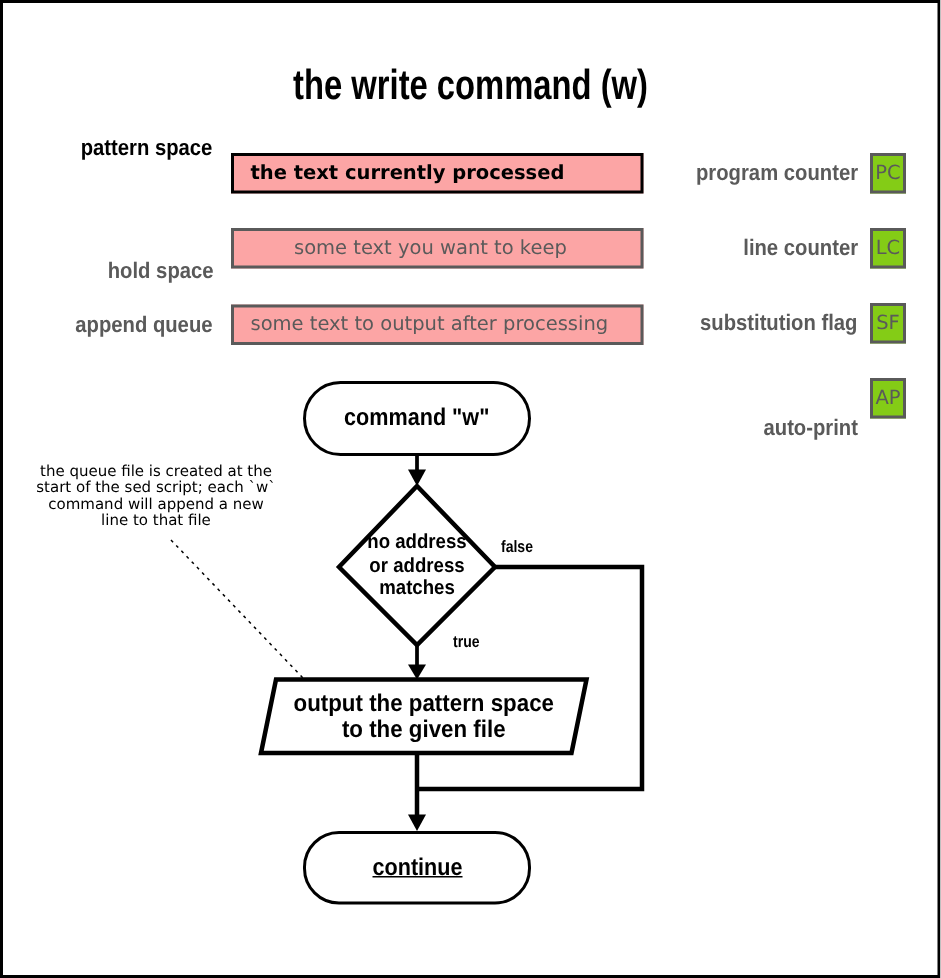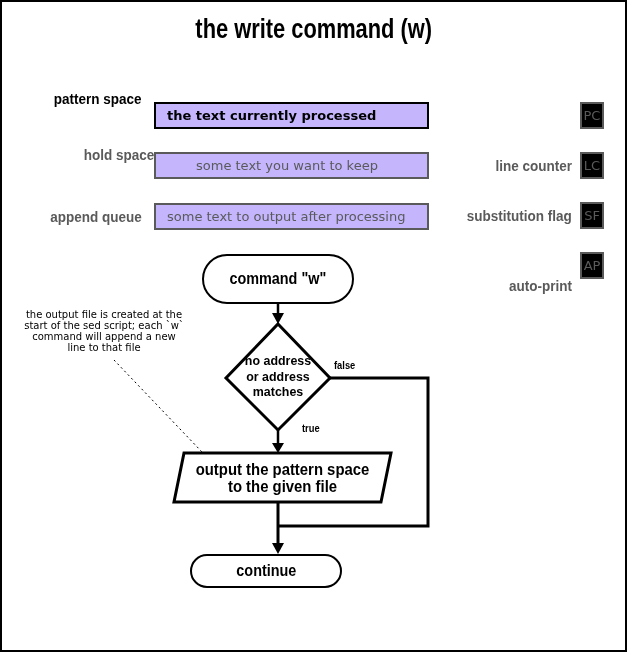--- a/index.html
+++ b/index.html
@@ -13,62 +13,62 @@
     overflow: hidden;
     font-family: "Liberation Sans", sans-serif;
   }
   
   .cx        { display: inline-block; white-space: nowrap; transform: scaleX(0.9);  transform-origin: center; }
   .cx-right  { display: inline-block; white-space: nowrap; transform: scaleX(0.9);  transform-origin: right center; }
   .cx-left   { display: inline-block; white-space: nowrap; transform: scaleX(0.85); transform-origin: left center; }
   .cx-title  { display: inline-block; white-space: nowrap; transform: scaleX(0.78); transform-origin: center; }
 
   .title {
-    position: absolute; top: 12px; left: 0; width: 100%;
+    position: absolute; top: 40px; left: 0; width: 100%;
     text-align: center; font-size: 28px; font-weight: bold; color: #000;
     line-height: 30px;
   }
 
   
   .llabel {
     position: absolute; left: 0; width: 140px; height: 27px; line-height: 27px;
     text-align: right; font-size: 15px; font-weight: bold; color: #000;
   }
   .llabel.muted { color: #5a5a5a; }
   .lbox {
     position: absolute; left: 152px; width: 275px; height: 27px;
-    box-sizing: border-box; border: 2px solid #5a5a5a; background: #c4b5fd;
+    box-sizing: border-box; border: 2px solid #5a5a5a; background: #fca5a5;
     display: flex; align-items: center; padding-left: 11px;
     font-family: "DejaVu Sans", sans-serif; font-size: 13px; color: #5a5a5a;
     white-space: nowrap; overflow: hidden;
   }
   .lbox.emph { border-color: #000; color: #000; font-weight: bold; }
 
   
   .rlabel {
     position: absolute; left: 430px; width: 140px; height: 27px; line-height: 27px;
     text-align: right; font-size: 15px; font-weight: bold; color: #5a5a5a;
   }
   .rbox {
     position: absolute; left: 578px; width: 24px; height: 27px;
-    box-sizing: border-box; border: 2px solid #5a5a5a; background: #000000;
+    box-sizing: border-box; border: 2px solid #5a5a5a; background: #84cc16;
     display: flex; align-items: center; justify-content: center;
     font-family: "DejaVu Sans", sans-serif; font-size: 13px; color: #5a5a5a;
   }
 
   .flow-svg { position: absolute; left: 0; top: 0; }
 
   .node {
     position: absolute; box-sizing: border-box;
     border: 2.5px solid #000; border-radius: 25px; background: #fff;
     display: flex; align-items: center; justify-content: center;
     font-size: 16px; font-weight: bold; color: #000;
   }
   .node.start { left: 200px; top: 252px; width: 152px; height: 50px; }
-  .node.end   { left: 188px; top: 552px; width: 152px; height: 34px; border-radius: 24px; }
+  .node.end   { left: 200px; top: 552px; width: 152px; height: 49px; border-radius: 24px; text-decoration: underline; }
 
   .decision-text {
     position: absolute; left: 216px; top: 351px; width: 120px;
     text-align: center; font-size: 13.5px; font-weight: bold; color: #000;
     line-height: 15.5px; transform: scaleX(0.92); transform-origin: center;
   }
   .process-text {
     position: absolute; left: 181px; top: 459px; width: 199px;
     text-align: center; font-size: 16px; font-weight: bold; color: #000;
     line-height: 17px; transform: scaleX(0.93); transform-origin: center;
@@ -95,34 +95,37 @@
     <span class="cx-title">the write command (w)</span>
   </div>
 
   <div class="llabel" style="top:83px;">
     <span class="cx-right">pattern space</span>
   </div>
   <div class="lbox emph" style="top:100px;">
     <span>the text currently processed</span>
   </div>
 
-  <div class="llabel muted" style="top:139px;padding-left:12px;">
+  <div class="llabel muted" style="top:165px;">
     <span class="cx-right">hold space</span>
   </div>
   <div class="lbox" style="top:150px;padding-left:40px;">
     <span>some text you want to keep</span>
   </div>
 
   <div class="llabel muted" style="top:201px;">
     <span class="cx-right">append queue</span>
   </div>
   <div class="lbox" style="top:201px;">
     <span>some text to output after processing</span>
   </div>
 
+  <div class="rlabel" style="top:100px;">
+    <span class="cx-right">program counter</span>
+  </div>
   <div class="rbox" style="top:100px;">
     <span>PC</span>
   </div>
 
   <div class="rlabel" style="top:150px;">
     <span class="cx-right">line counter</span>
   </div>
   <div class="rbox" style="top:150px;">
     <span>LC</span>
   </div>
@@ -181,19 +184,19 @@
   <div class="process-text">
     <div>output the pattern space</div>
     <div>to the given file</div>
   </div>
 
   <div class="node end">
     <span class="cx">continue</span>
   </div>
 
   <div class="annotation">
-    <div>the output file is created at the</div>
+    <div>the queue file is created at the</div>
     <div>start of the sed script; each `w`</div>
     <div>command will append a new</div>
     <div>line to that file</div>
   </div>
 
 </div>
 
 </body></html>

